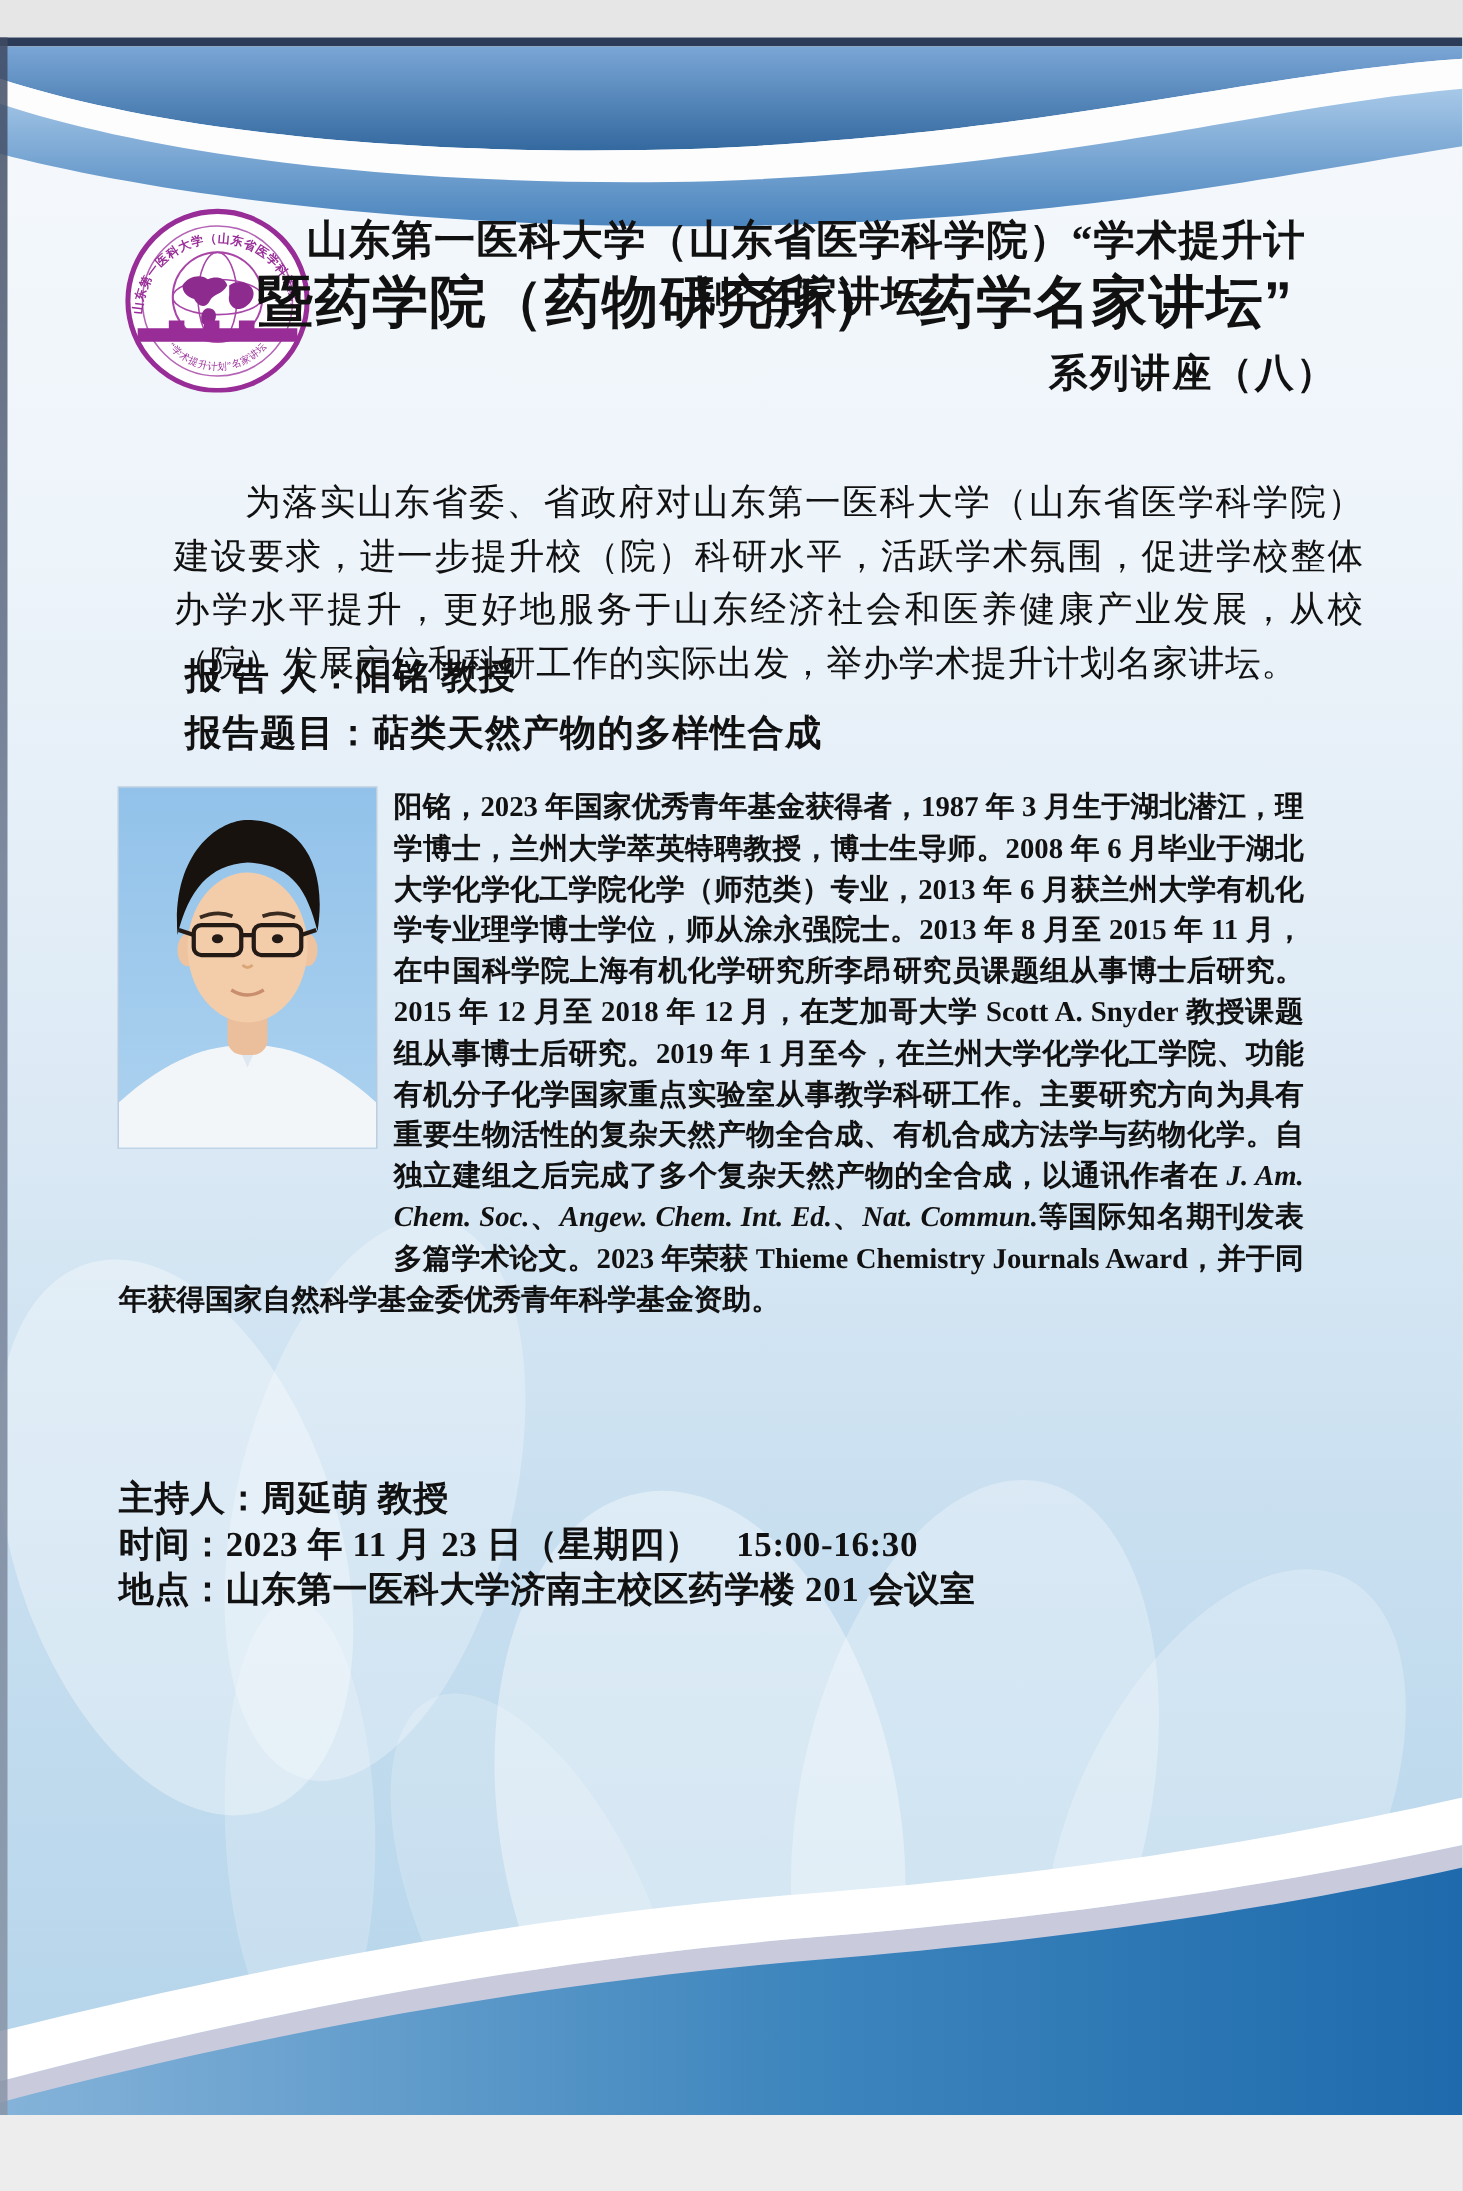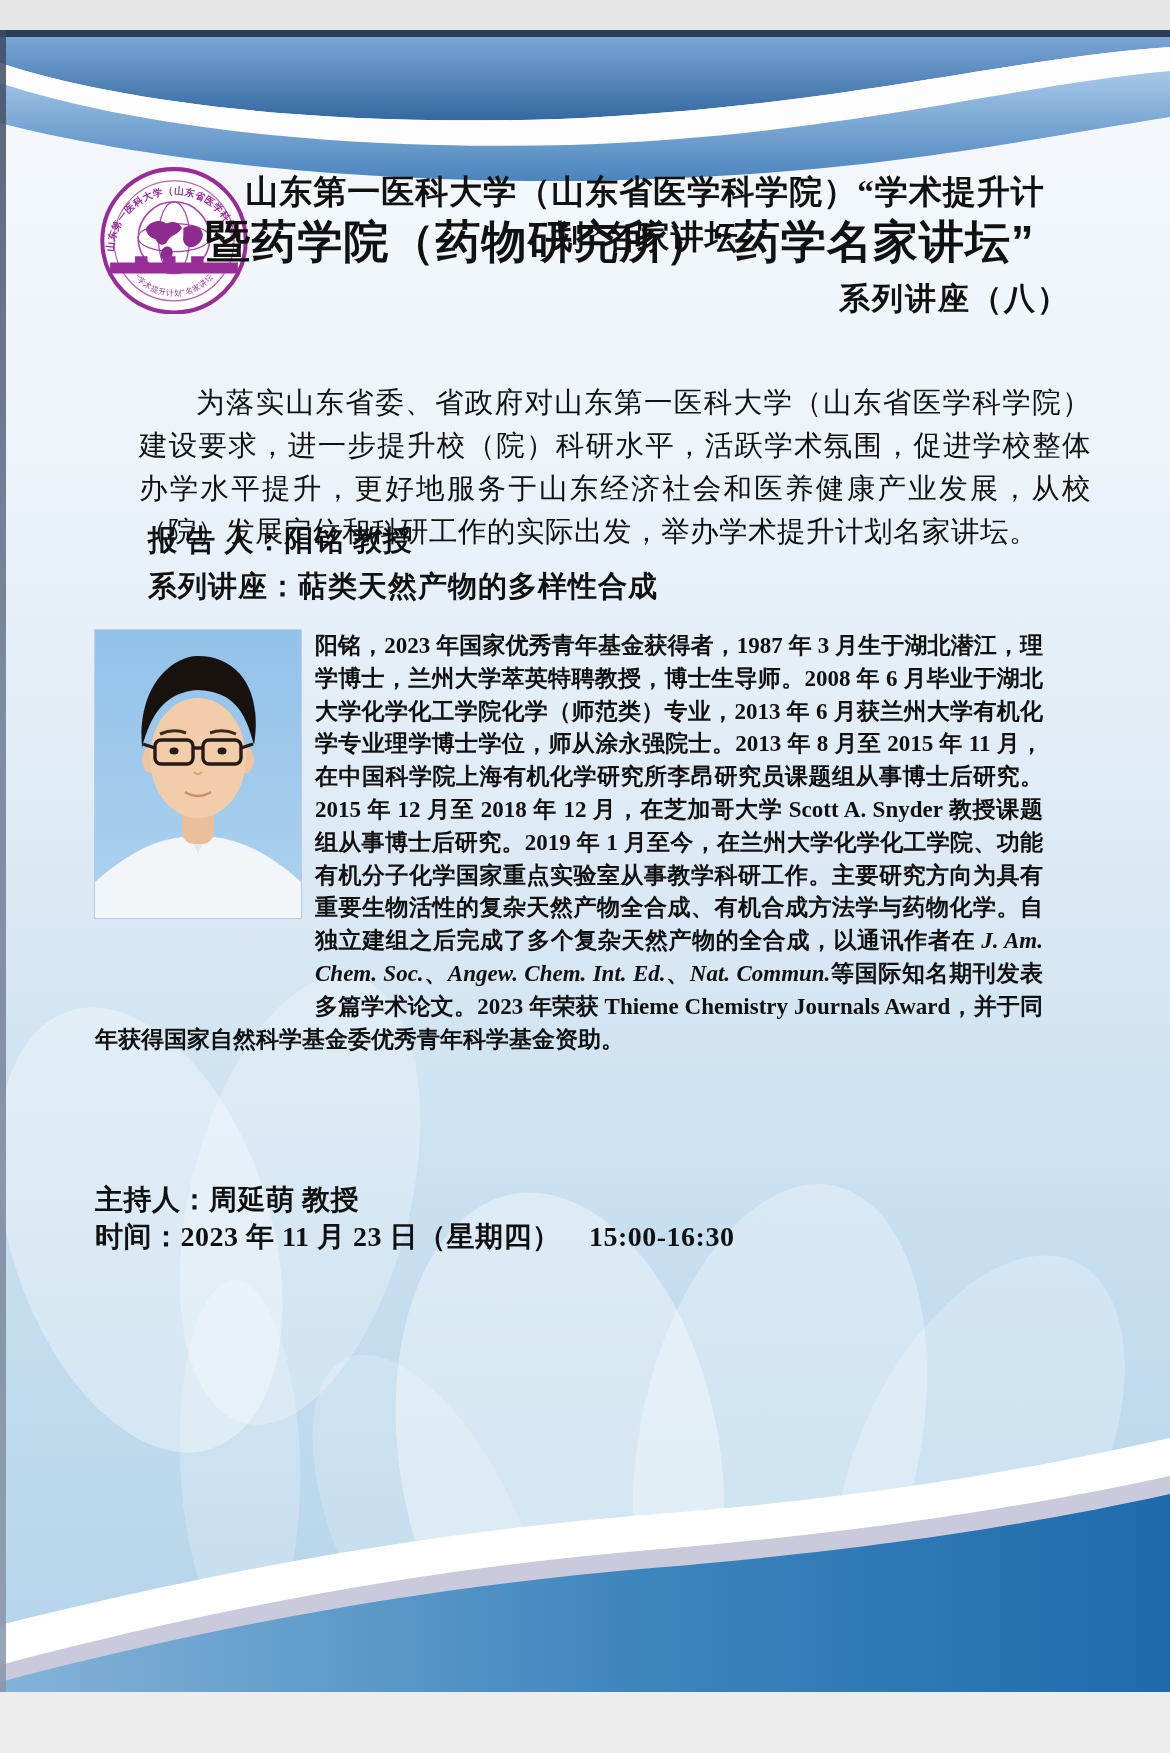--- a/index.html
+++ b/index.html
@@ -114,21 +114,21 @@
       </svg>
     </div>
 
     <div class="title1">山东第一医科大学（山东省医学科学院）“学术提升计划”名家讲坛</div>
     <div class="title2">暨药学院（药物研究所）“药学名家讲坛”</div>
     <div class="title3">系列讲座（八）</div>
 
     <p class="intro">为落实山东省委、省政府对山东第一医科大学（山东省医学科学院）建设要求，进一步提升校（院）科研水平，活跃学术氛围，促进学校整体办学水平提升，更好地服务于山东经济社会和医养健康产业发展，从校（院）发展定位和科研工作的实际出发，举办学术提升计划名家讲坛。</p>
 
     <div class="line-speaker"><span>报 告 人：</span><span>阳铭 教授</span></div>
-    <div class="line-topic"><span>系列讲座：</span><span>萜类天然产物的多样性合成</span></div>
+    <div class="line-topic"><span>报告题目：</span><span>萜类天然产物的多样性合成</span></div>
 
     <div class="bio">
       <div class="photo-float">
         <svg class="photo" viewBox="0 0 206 288">
           <defs>
             <linearGradient id="pbg" x1="0" y1="0" x2="0" y2="1">
               <stop offset="0" stop-color="#92c2ea"></stop>
                 <stop offset="1" stop-color="#add2ef"></stop>
             </linearGradient>
           </defs>
@@ -154,16 +154,17 @@
           <path d="M99,142 q4,4 8,0" stroke="#d9a678" stroke-width="2.4" fill="none"></path>
           <path d="M90,162 q13,8 26,0" stroke="#c98e6e" stroke-width="2.6" fill="none"></path>
         </svg>
       </div>
       <span><span>阳铭，2023 年国家优秀青年基金获得者，1987 年 3 月生于湖北潜江，理学博士，兰州大学萃英特聘教授，博士生导师。2008 年 6 月毕业于湖北大学化学化工学院化学（师范类）专业，2013 年 6 月获兰州大学有机化学专业理学博士学位，师从涂永强院士。2013 年 8 月至 2015 年 11 月，在中国科学院上海有机化学研究所李昂研究员课题组从事博士后研究。2015 年 12 月至 2018 年 12 月，在芝加哥大学 Scott A. Snyder 教授课题组从事博士后研究。2019 年 1 月至今，在兰州大学化学化工学院、功能有机分子化学国家重点实验室从事教学科研工作。主要研究方向为具有重要生物活性的复杂天然产物全合成、有机合成方法学与药物化学。自独立建组之后完成了多个复杂天然产物的全合成，以通讯作者在 </span><i>J. Am. Chem. Soc.</i><span>、</span><i>Angew. Chem. Int. Ed.</i><span>、</span><i>Nat. Commun.</i><span>等国际知名期刊发表多篇学术论文。2023 年荣获 Thieme Chemistry Journals Award，并于同年获得国家自然科学基金委优秀青年科学基金资助。</span></span>
     </div>
 
     <div class="details">
       <div><span>主持人：</span><span>周延萌 教授</span></div>
       <div><span>时间：</span><span>2023 年 11 月 23 日（星期四）　15:00-16:30</span></div>
+      <div><span>地点：</span><span>山东第一医科大学济南主校区药学楼 201 会议室</span></div>
     </div>
 
   </div>
 </div>
 
 </body></html>

